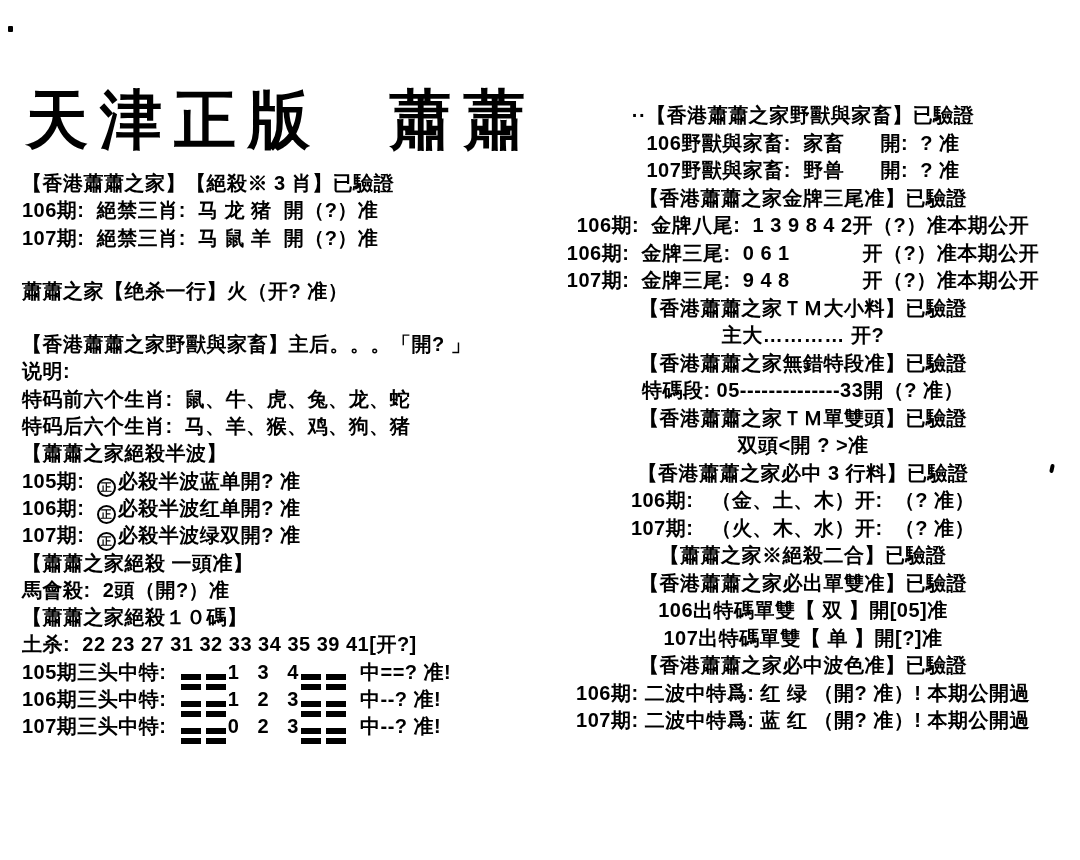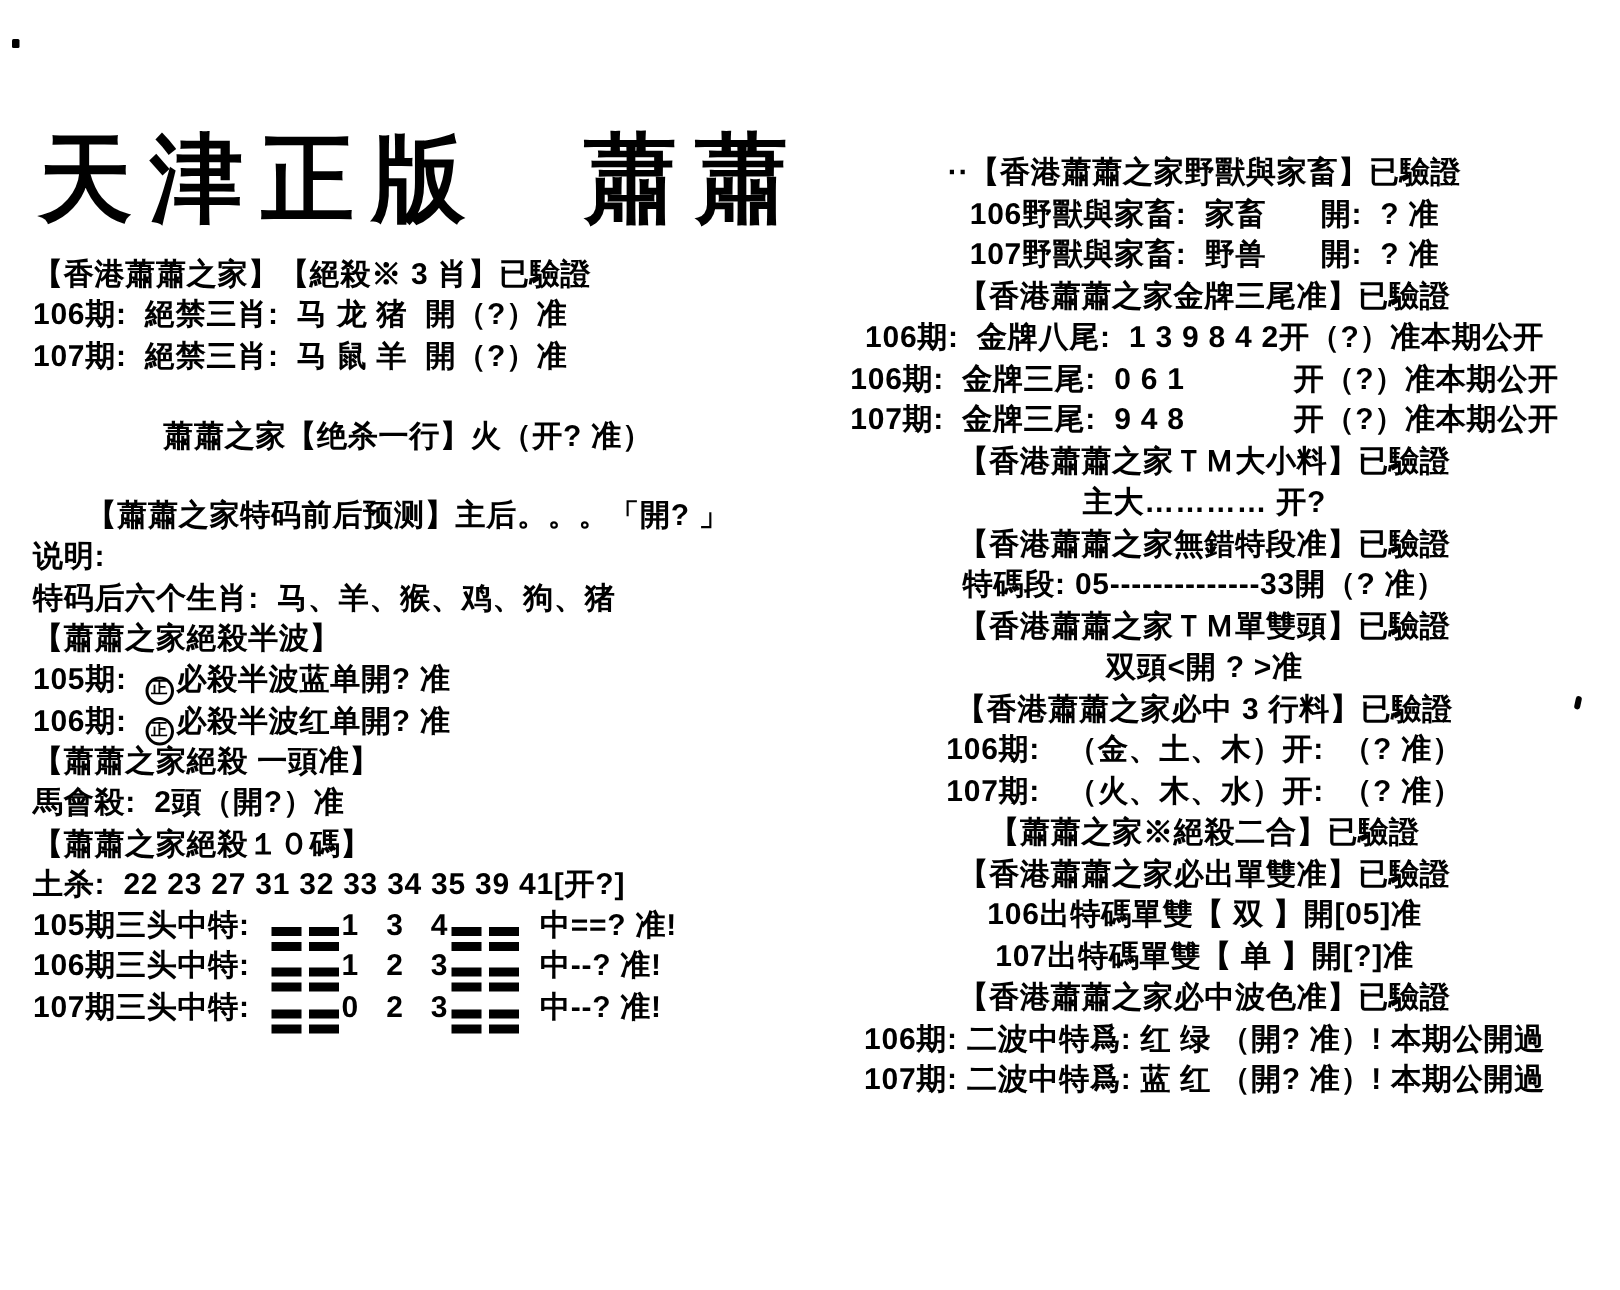--- a/index.html
+++ b/index.html
@@ -13,21 +13,21 @@
     font-family:"DejaVu Serif",serif;
     font-size:62px;font-weight:900;letter-spacing:12px;white-space:pre;
     transform:scaleY(1.04);transform-origin:top left;
   }
   .col{position:absolute;font-weight:700;font-size:20px;}
   .col .line{white-space:pre;letter-spacing:0.5px;}
   .left-col{left:22px;top:170px;width:500px;}
   .left-col .line{height:27.3px;line-height:27.3px;}
   .right-col{left:528px;top:102px;width:550px;text-align:center;}
   .right-col .line{height:27.5px;line-height:27.5px;}
-  .gap{margin-top:26px;text-align:center;}
+  .gap{margin-top:26px;}
   .circ{
     display:inline-flex;align-items:center;justify-content:center;
     width:19px;height:19px;border:2px solid #000;border-radius:50%;
     font-size:11px;font-weight:700;vertical-align:-3px;box-sizing:border-box;
     margin:0 2px 0 0;letter-spacing:0;
   }
   .bars{
     display:inline-grid;grid-template-columns:20px 20px;grid-auto-rows:6px;
     gap:4px 5px;vertical-align:-1px;margin:0 2px;
   }
@@ -43,26 +43,28 @@
   <div class="speck speck-a"></div>
   <div class="speck speck-b"></div>
 
   <div class="title">天津正版  蕭蕭</div>
 
   <div class="col left-col" id="left-col">
       <div class="line">【香港蕭蕭之家】【絕殺※ 3 肖】已驗證</div>
       <div class="line">106期:  絕禁三肖:  马 龙 猪  開（?）准</div>
       <div class="line">107期:  絕禁三肖:  马 鼠 羊  開（?）准</div>
       <div class="line gap">蕭蕭之家【绝杀一行】火（开? 准）</div>
-      <div class="line gap">【蕭蕭之家特码前后预测】主后。。。「開? 」</div>
+      <div class="line gap">【香港蕭蕭之家野獸與家畜】主后。。。「開? 」</div>
       <div class="line">说明:</div>
+      <div class="line">特码前六个生肖:  鼠、牛、虎、兔、龙、蛇</div>
       <div class="line">特码后六个生肖:  马、羊、猴、鸡、狗、猪</div>
       <div class="line">【蕭蕭之家絕殺半波】</div>
       <div class="line">105期:  <span class="circ">正</span>必殺半波蓝单開? 准</div>
       <div class="line">106期:  <span class="circ">正</span>必殺半波红单開? 准</div>
+      <div class="line">107期:  <span class="circ">正</span>必殺半波绿双開? 准</div>
       <div class="line">【蕭蕭之家絕殺 一頭准】</div>
       <div class="line">馬會殺:  2頭（開?）准</div>
       <div class="line">【蕭蕭之家絕殺１０碼】</div>
       <div class="line">土杀:  22 23 27 31 32 33 34 35 39 41[开?]</div>
       <div class="line">105期三头中特:  <span class="bars"><i></i><i></i><i></i><i></i></span>1   3   4<span class="bars"><i></i><i></i><i></i><i></i></span>  中==? 准!</div>
       <div class="line">106期三头中特:  <span class="bars"><i></i><i></i><i></i><i></i></span>1   2   3<span class="bars"><i></i><i></i><i></i><i></i></span>  中--? 准!</div>
       <div class="line">107期三头中特:  <span class="bars"><i></i><i></i><i></i><i></i></span>0   2   3<span class="bars"><i></i><i></i><i></i><i></i></span>  中--? 准!</div>
     </div>
   <div class="col right-col" id="right-col">
       <div class="line">··【香港蕭蕭之家野獸與家畜】已驗證</div>

